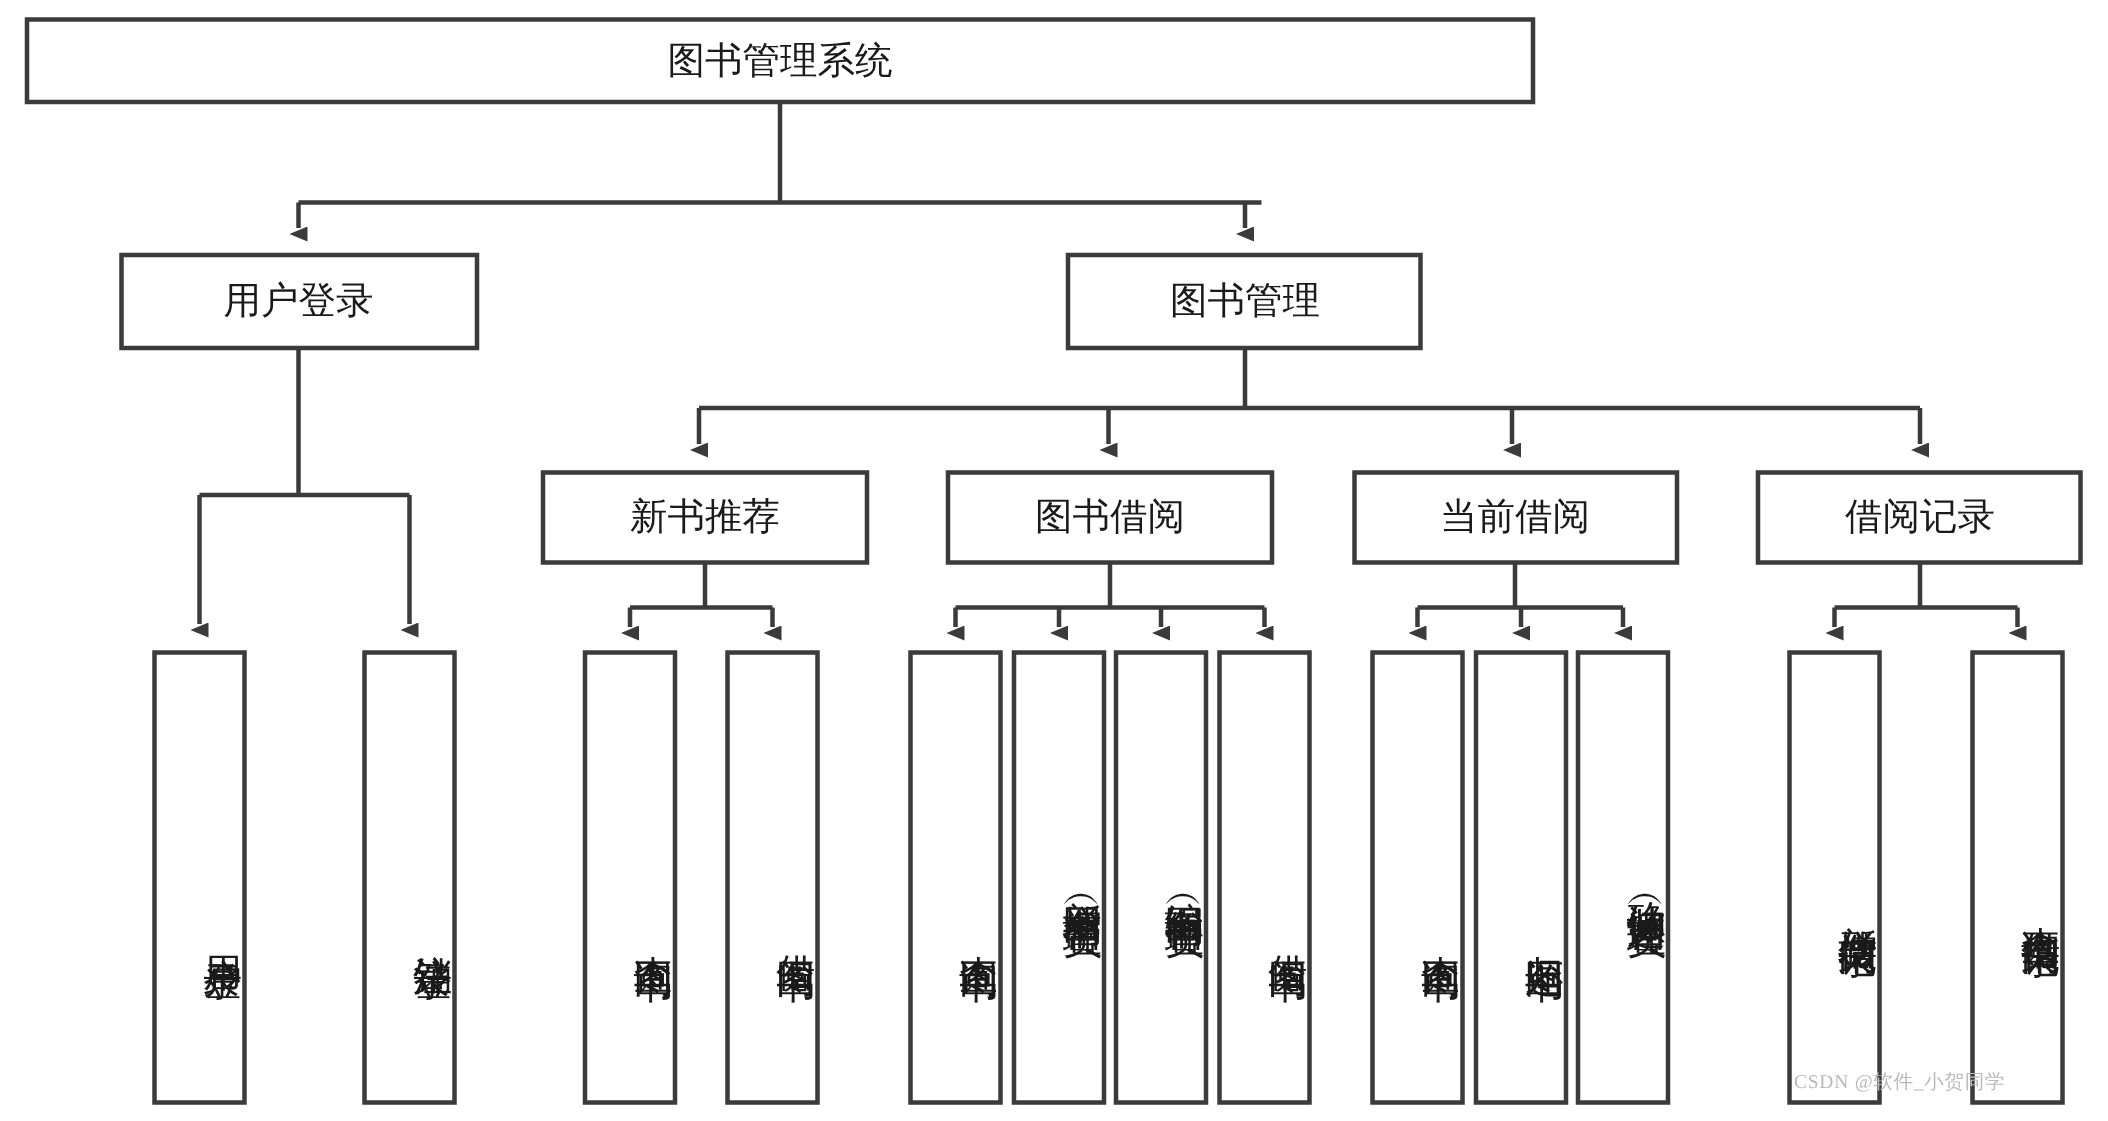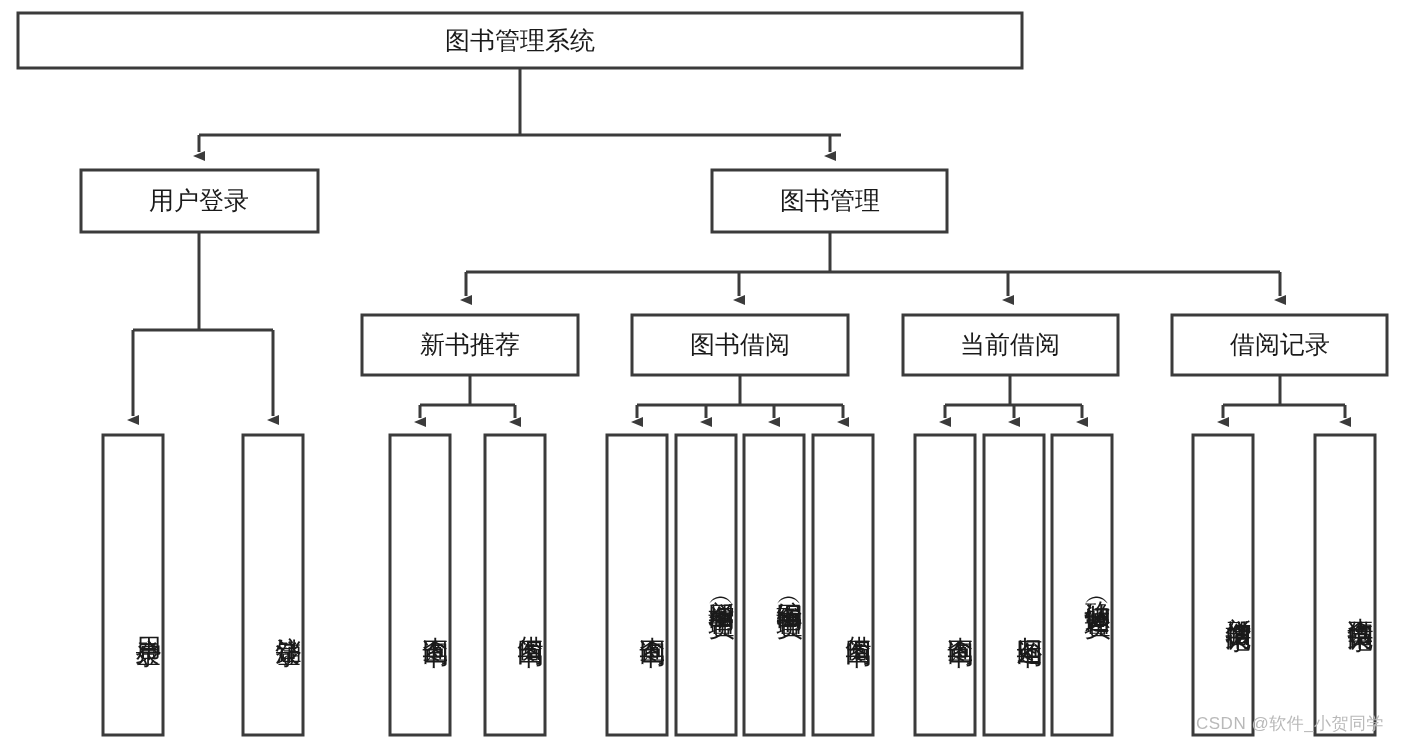--- a/index.html
+++ b/index.html
@@ -54,22 +54,22 @@
     letter-spacing: 2px;
     color: #1a1a1a;
     display: flex;
     align-items: flex-start;
     justify-content: center;
     white-space: nowrap;
     pointer-events: none;
   }
   .watermark {
     position: absolute;
-    font-family: Liberation Sans, sans-serif;
-    font-size: 17px;
+    font-family: Liberation Serif, serif;
+    font-size: 13px;
     color: #b9b9b9;
     white-space: nowrap;
     letter-spacing: 0.5px;
   }
 </style>
 </head>
 <body>
 
 <div id="diagram-root">
 

